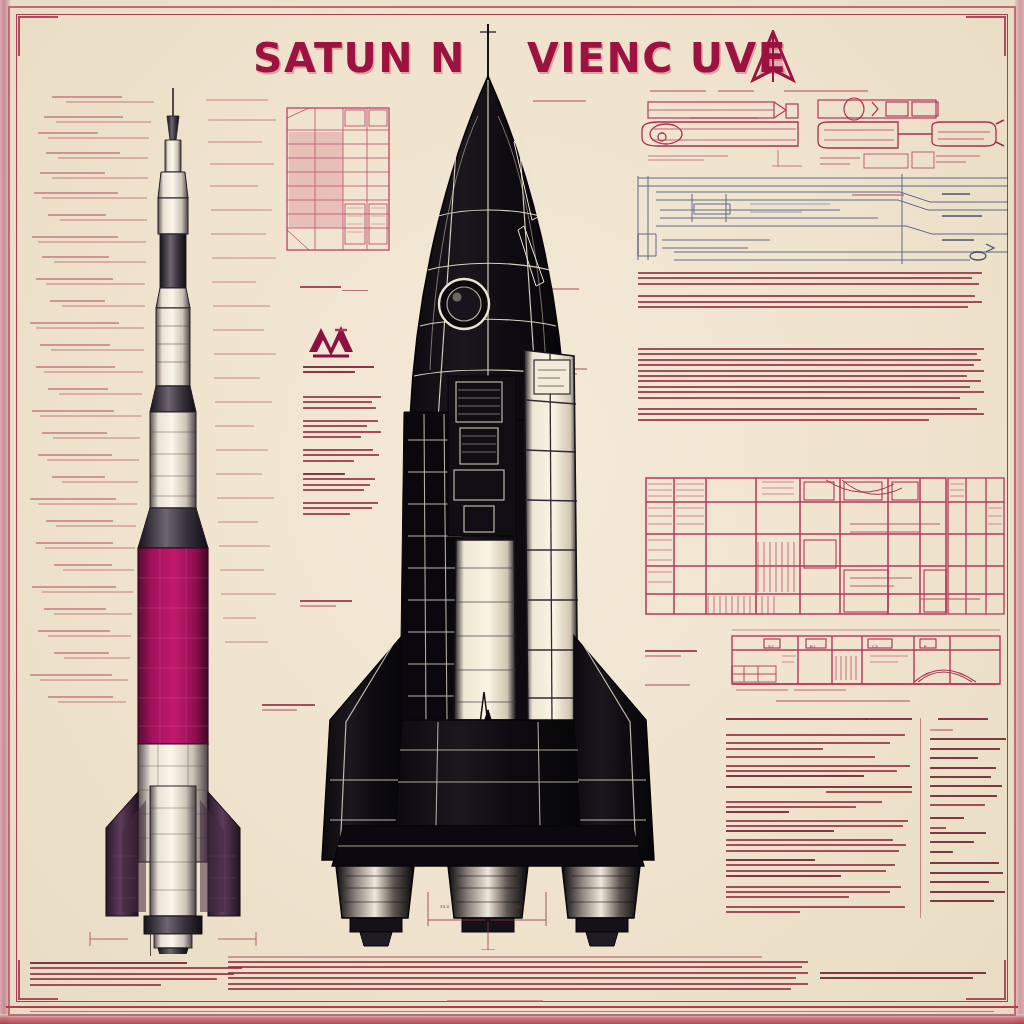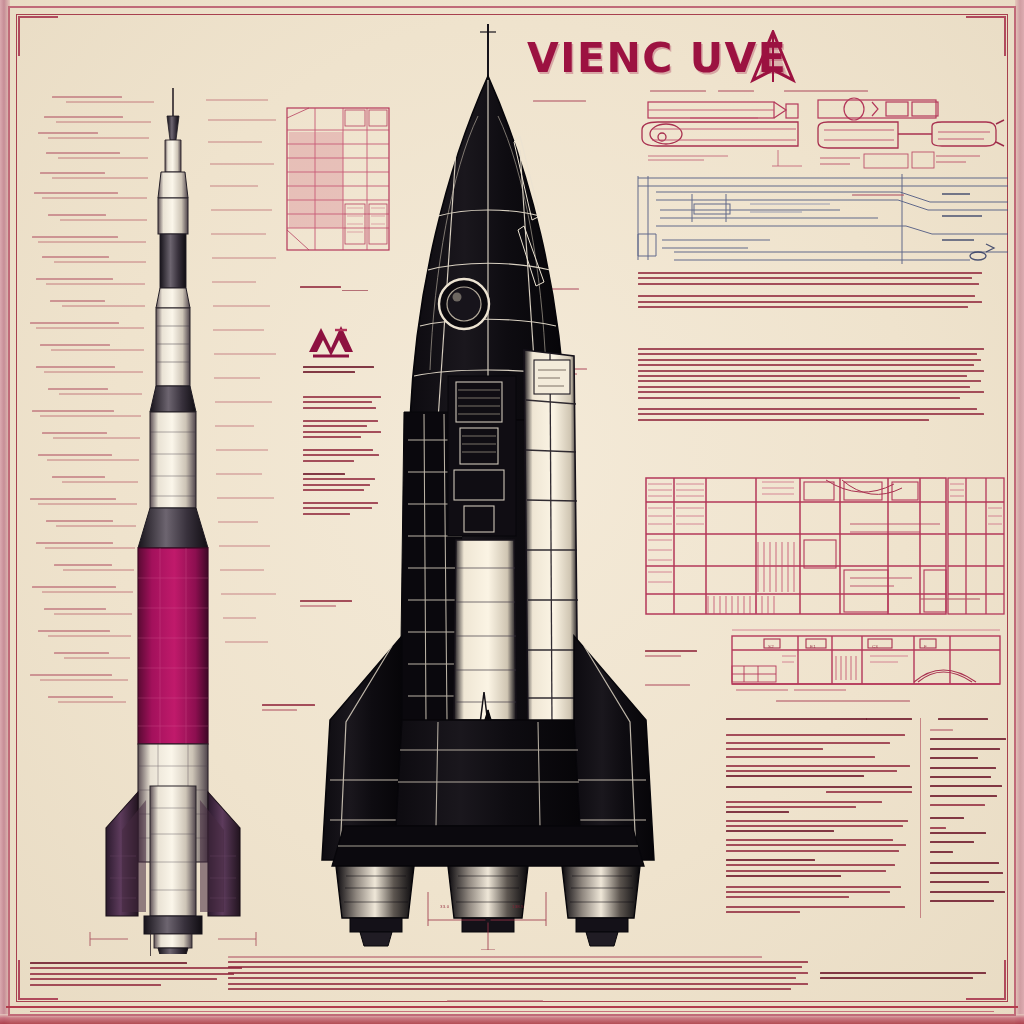--- a/index.html
+++ b/index.html
@@ -114,20 +114,21 @@
   <div class="edge-band-b"></div>
   <div class="frame-outer"></div>
   <div class="frame-inner"></div>
   <div class="frame-corner fc-tl"></div>
   <div class="frame-corner fc-tr"></div>
   <div class="frame-corner fc-bl"></div>
   <div class="frame-corner fc-br"></div>
   <div class="rule-bottom-1"></div>
   <div class="rule-bottom-2"></div>
 
+  <div class="title-main">SATUN N</div>
   <div class="title-sub">VIENC UVE</div>
   <div class="title-mark">
     <svg width="50" height="56" viewBox="0 0 50 56">
       <path d="M25 2 L45 50 L25 40 L5 50 Z" fill="none" stroke="#9c1241" stroke-width="3"></path>
       <path d="M25 2 L25 52" stroke="#9c1241" stroke-width="2"></path>
       <path d="M25 6 L40 47 L25 39 L10 47 Z" fill="#9c1241" opacity=".22"></path>
     </svg>
   </div>
 
   <div class="block" style="left:18px;top:86px;width:262px;height:868px;">

